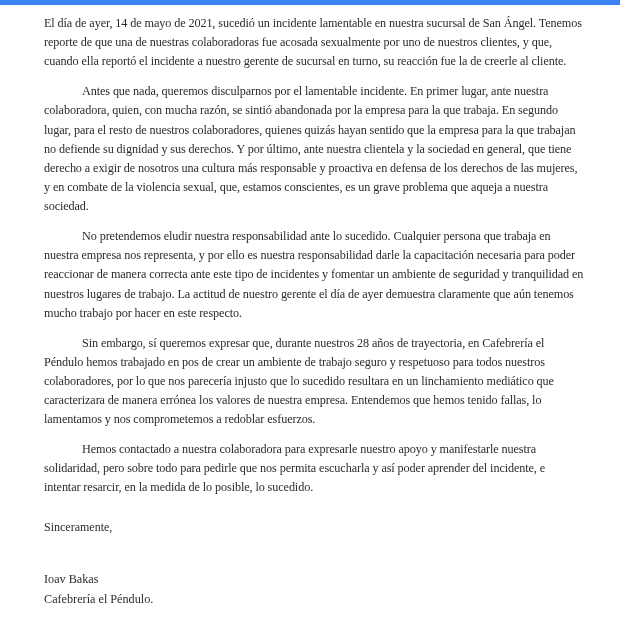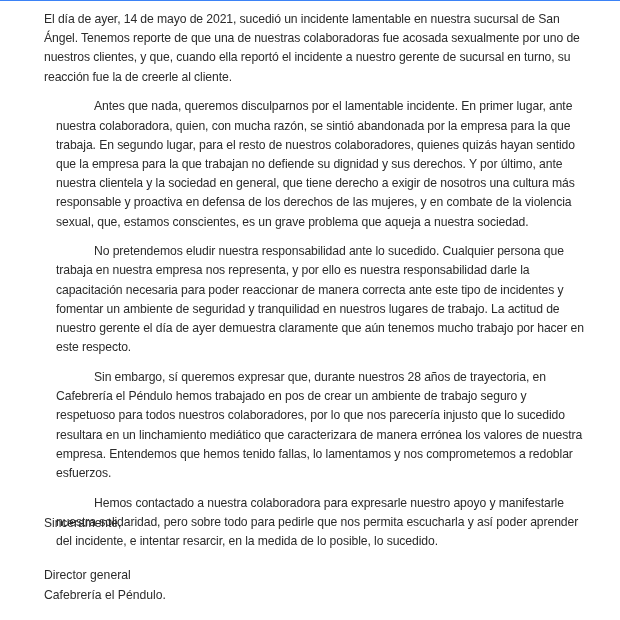--- a/index.html
+++ b/index.html
@@ -5,28 +5,29 @@
     html, body { margin: 0; padding: 0; }
     body {
       width: 620px; height: 620px; overflow: hidden;
       background: #ffffff;
       font-family: "Liberation Sans", "DejaVu Sans", sans-serif;
       color: #2b2b2b;
     }
     .page {
       position: relative; width: 620px; height: 620px;
       box-sizing: border-box;
-      border-top: 1px solid #3b82f6;
+      border-top: 5px solid #3b82f6;
+      font-family: Liberation Serif, serif;
     }
     .body-text {
       position: absolute; left: 44px; top: 9px; width: 540px;
       font-size: 12.2px; line-height: 19.2px; letter-spacing: -0.1px;
     }
     .para { margin: 0 0 10.5px 0; }
-    .para.indent { text-indent: 38px; margin-left: 12px; }
+    .para.indent { text-indent: 38px; }
     .closing {
       position: absolute; left: 44px; top: 513px;
       font-size: 12px; line-height: 19.2px;
     }
     .sig {
       position: absolute; left: 44px; top: 565px;
       font-size: 12.2px; line-height: 19.6px;
     }
     .sig div { white-space: nowrap; }
   </style>
@@ -38,16 +39,16 @@
     <p class="para">El día de ayer, 14 de mayo de 2021, sucedió un incidente lamentable en nuestra sucursal de San Ángel. Tenemos reporte de que una de nuestras colaboradoras fue acosada sexualmente por uno de nuestros clientes, y que, cuando ella reportó el incidente a nuestro gerente de sucursal en turno, su reacción fue la de creerle al cliente.</p>
     <p class="para indent">Antes que nada, queremos disculparnos por el lamentable incidente. En primer lugar, ante nuestra colaboradora, quien, con mucha razón, se sintió abandonada por la empresa para la que trabaja. En segundo lugar, para el resto de nuestros colaboradores, quienes quizás hayan sentido que la empresa para la que trabajan no defiende su dignidad y sus derechos. Y por último, ante nuestra clientela y la sociedad en general, que tiene derecho a exigir de nosotros una cultura más responsable y proactiva en defensa de los derechos de las mujeres, y en combate de la violencia sexual, que, estamos conscientes, es un grave problema que aqueja a nuestra sociedad.</p>
     <p class="para indent">No pretendemos eludir nuestra responsabilidad ante lo sucedido. Cualquier persona que trabaja en nuestra empresa nos representa, y por ello es nuestra responsabilidad darle la capacitación necesaria para poder reaccionar de manera correcta ante este tipo de incidentes y fomentar un ambiente de seguridad y tranquilidad en nuestros lugares de trabajo. La actitud de nuestro gerente el día de ayer demuestra claramente que aún tenemos mucho trabajo por hacer en este respecto.</p>
     <p class="para indent">Sin embargo, sí queremos expresar que, durante nuestros 28 años de trayectoria, en Cafebrería el Péndulo hemos trabajado en pos de crear un ambiente de trabajo seguro y respetuoso para todos nuestros colaboradores, por lo que nos parecería injusto que lo sucedido resultara en un linchamiento mediático que caracterizara de manera errónea los valores de nuestra empresa. Entendemos que hemos tenido fallas, lo lamentamos y nos comprometemos a redoblar esfuerzos.</p>
     <p class="para indent">Hemos contactado a nuestra colaboradora para expresarle nuestro apoyo y manifestarle nuestra solidaridad, pero sobre todo para pedirle que nos permita escucharla y así poder aprender del incidente, e intentar resarcir, en la medida de lo posible, lo sucedido.</p>
   </div>
 
   <div class="closing">Sinceramente,</div>
 
   <div class="sig">
-    <div>Director general</div>
+    <div>Ioav Bakas</div>
     <div>Cafebrería el Péndulo.</div>
   </div>
 </div>
 
 </body></html>

